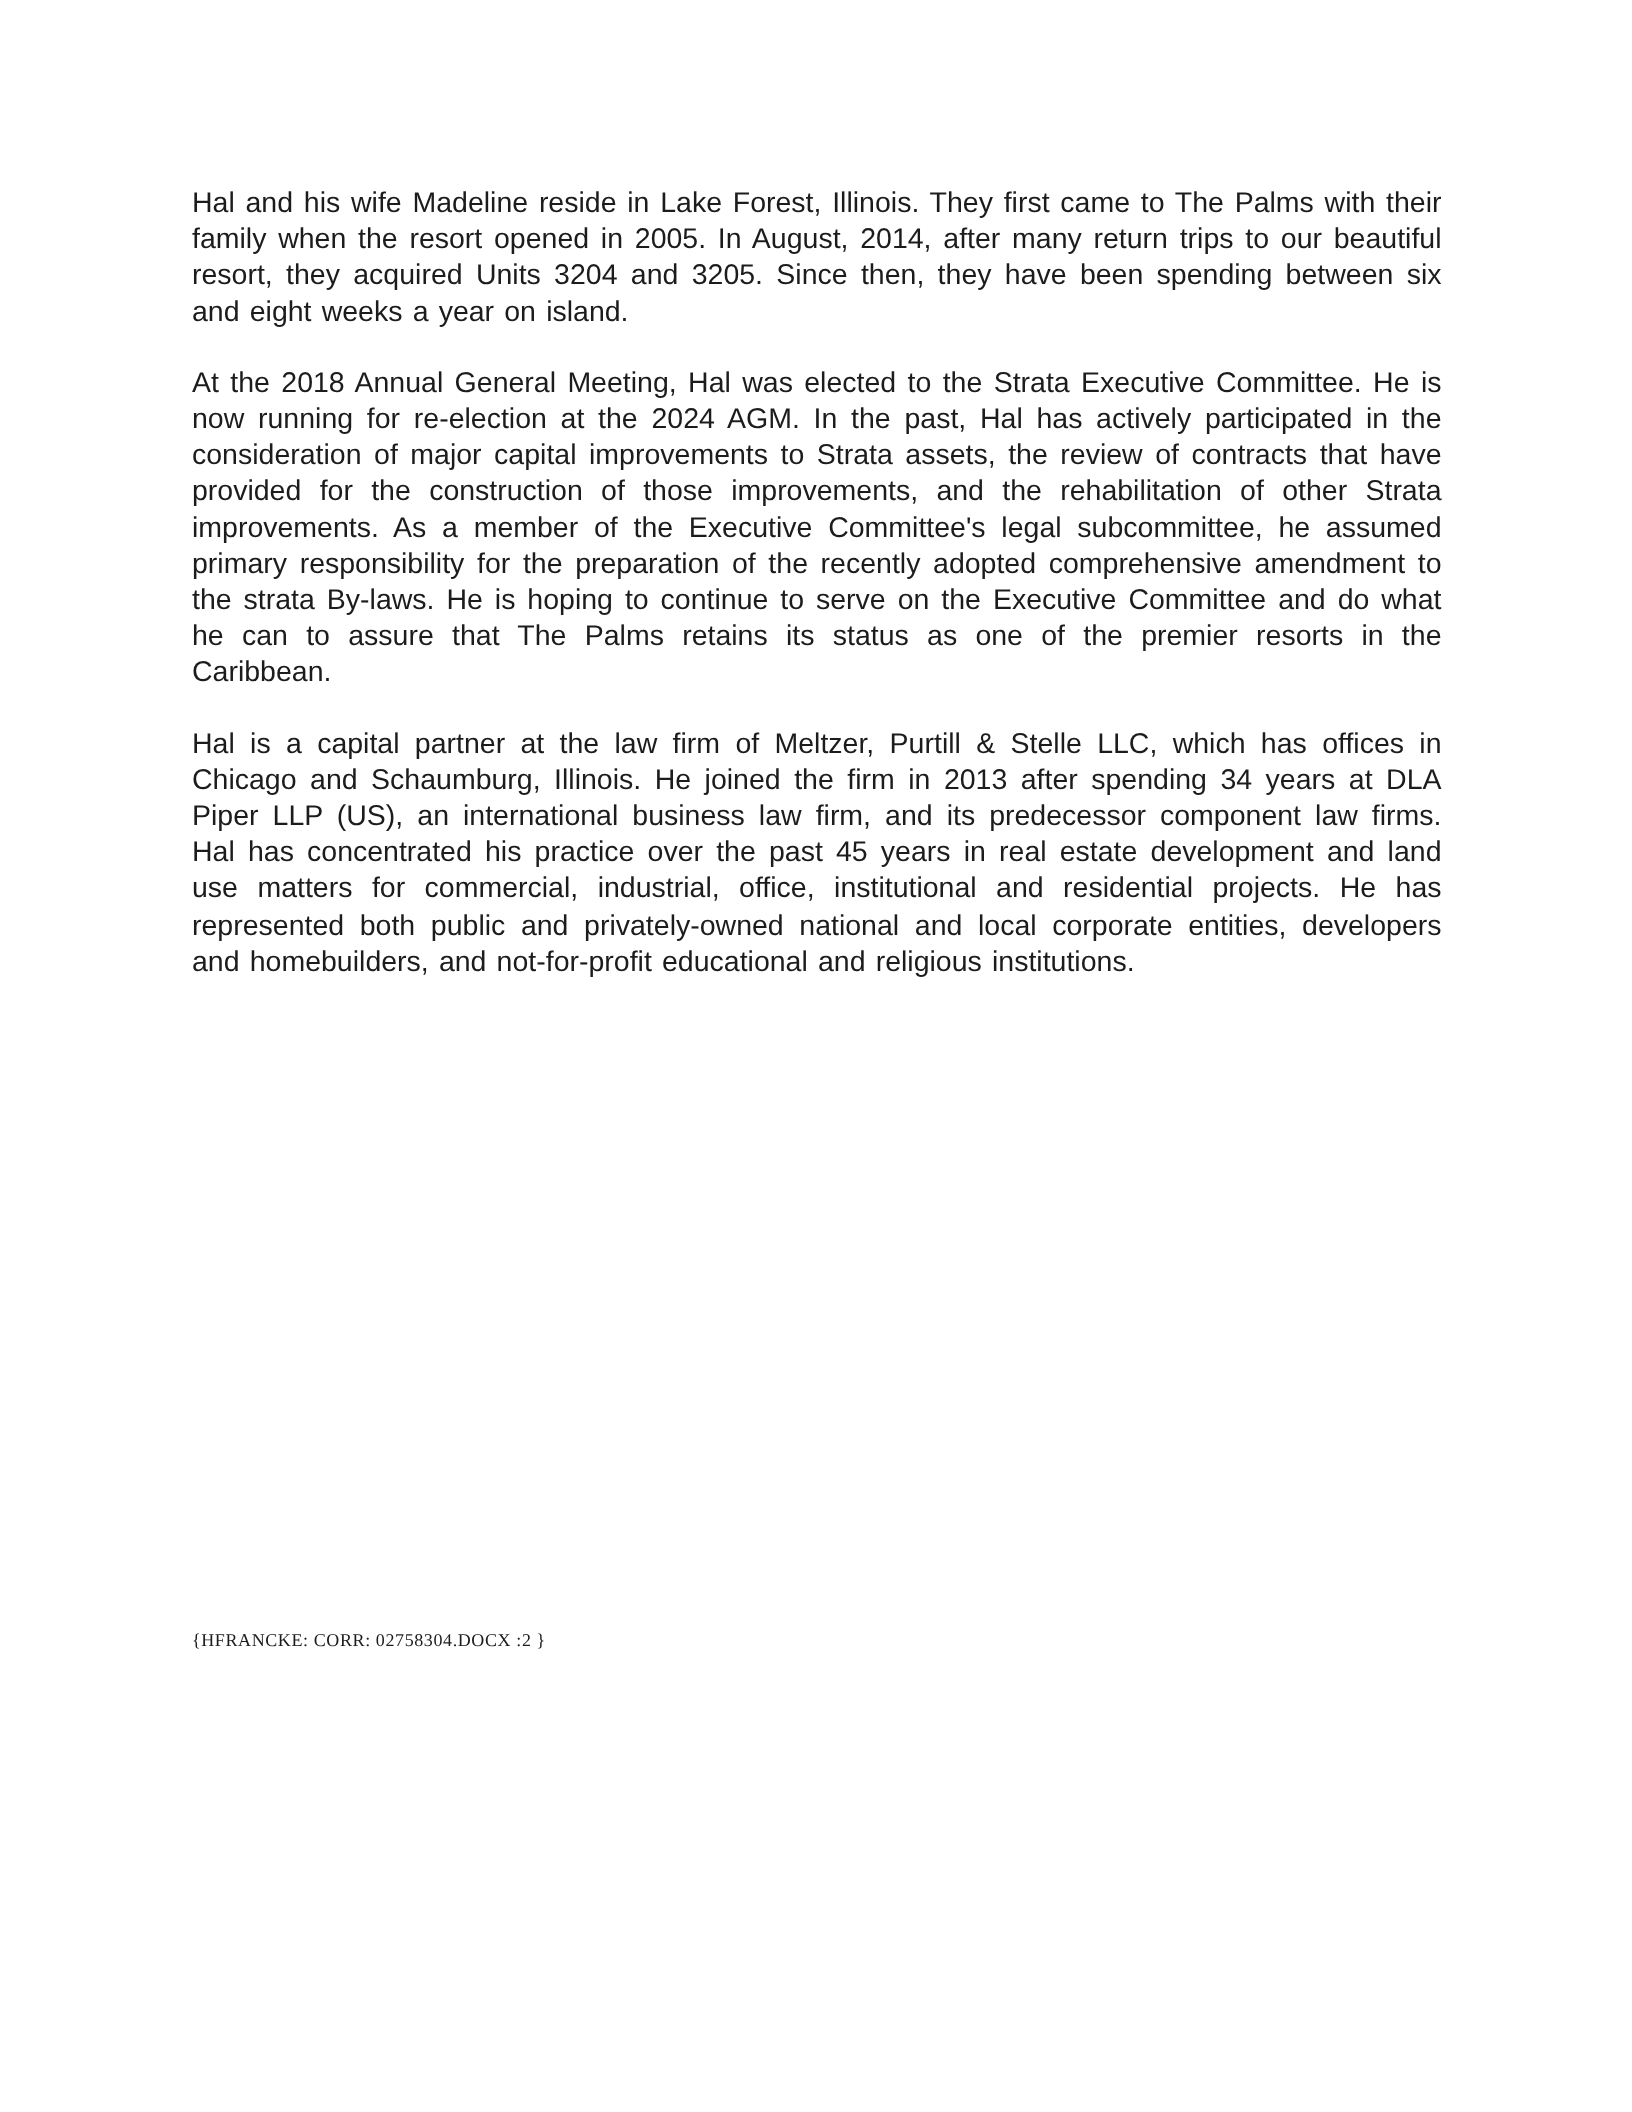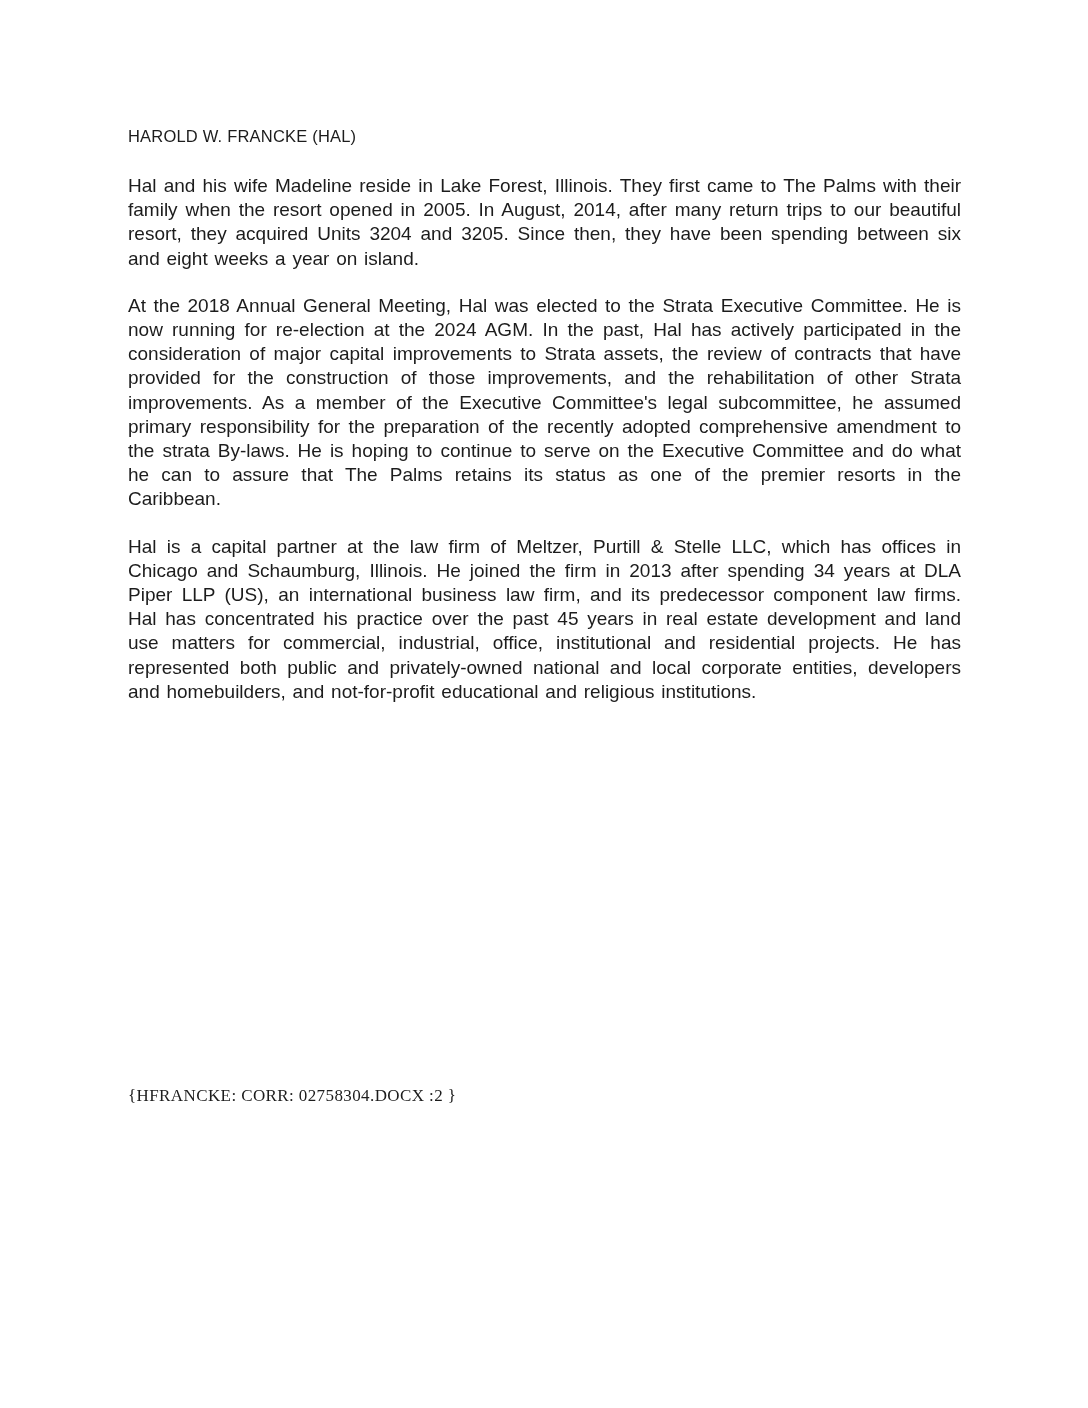--- a/index.html
+++ b/index.html
@@ -36,29 +36,28 @@
     line-height: 24.2px;
     text-align: justify;
     margin: 0 0 23px 0;
     word-spacing: 1.5px;
   }
   .doc-footer {
     position: absolute;
     top: 1086px;
     left: 128px;
     font-family: "Liberation Serif", serif;
-    font-size: 17px;
+    font-size: 12px;
     color: #1c1c1c;
     letter-spacing: 0.4px;
   }
 </style>
 </head>
 <body>
 
 <div class="page">
   <div class="content">
-    <h1 class="doc-title">HAROLD W. FRANCKE (HAL)</h1>
     <p class="doc-paragraph">Hal and his wife Madeline reside in Lake Forest, Illinois. They first came to The Palms with their family when the resort opened in 2005. In August, 2014, after many return trips to our beautiful resort, they acquired Units 3204 and 3205. Since then, they have been spending between six and eight weeks a year on island.</p>
     <p class="doc-paragraph">At the 2018 Annual General Meeting, Hal was elected to the Strata Executive Committee. He is now running for re-election at the 2024 AGM. In the past, Hal has actively participated in the consideration of major capital improvements to Strata assets, the review of contracts that have provided for the construction of those improvements, and the rehabilitation of other Strata improvements. As a member of the Executive Committee's legal subcommittee, he assumed primary responsibility for the preparation of the recently adopted comprehensive amendment to the strata By-laws. He is hoping to continue to serve on the Executive Committee and do what he can to assure that The Palms retains its status as one of the premier resorts in the Caribbean.</p>
     <p class="doc-paragraph">Hal is a capital partner at the law firm of Meltzer, Purtill &amp; Stelle LLC, which has offices in Chicago and Schaumburg, Illinois. He joined the firm in 2013 after spending 34 years at DLA Piper LLP (US), an international business law firm, and its predecessor component law firms. Hal has concentrated his practice over the past 45 years in real estate development and land use matters for commercial, industrial, office, institutional and residential projects. He has represented both public and privately-owned national and local corporate entities, developers and homebuilders, and not-for-profit educational and religious institutions.</p>
   </div>
   <div class="doc-footer">{HFRANCKE: CORR: 02758304.DOCX :2 }</div>
 </div>
 
 </body></html>

